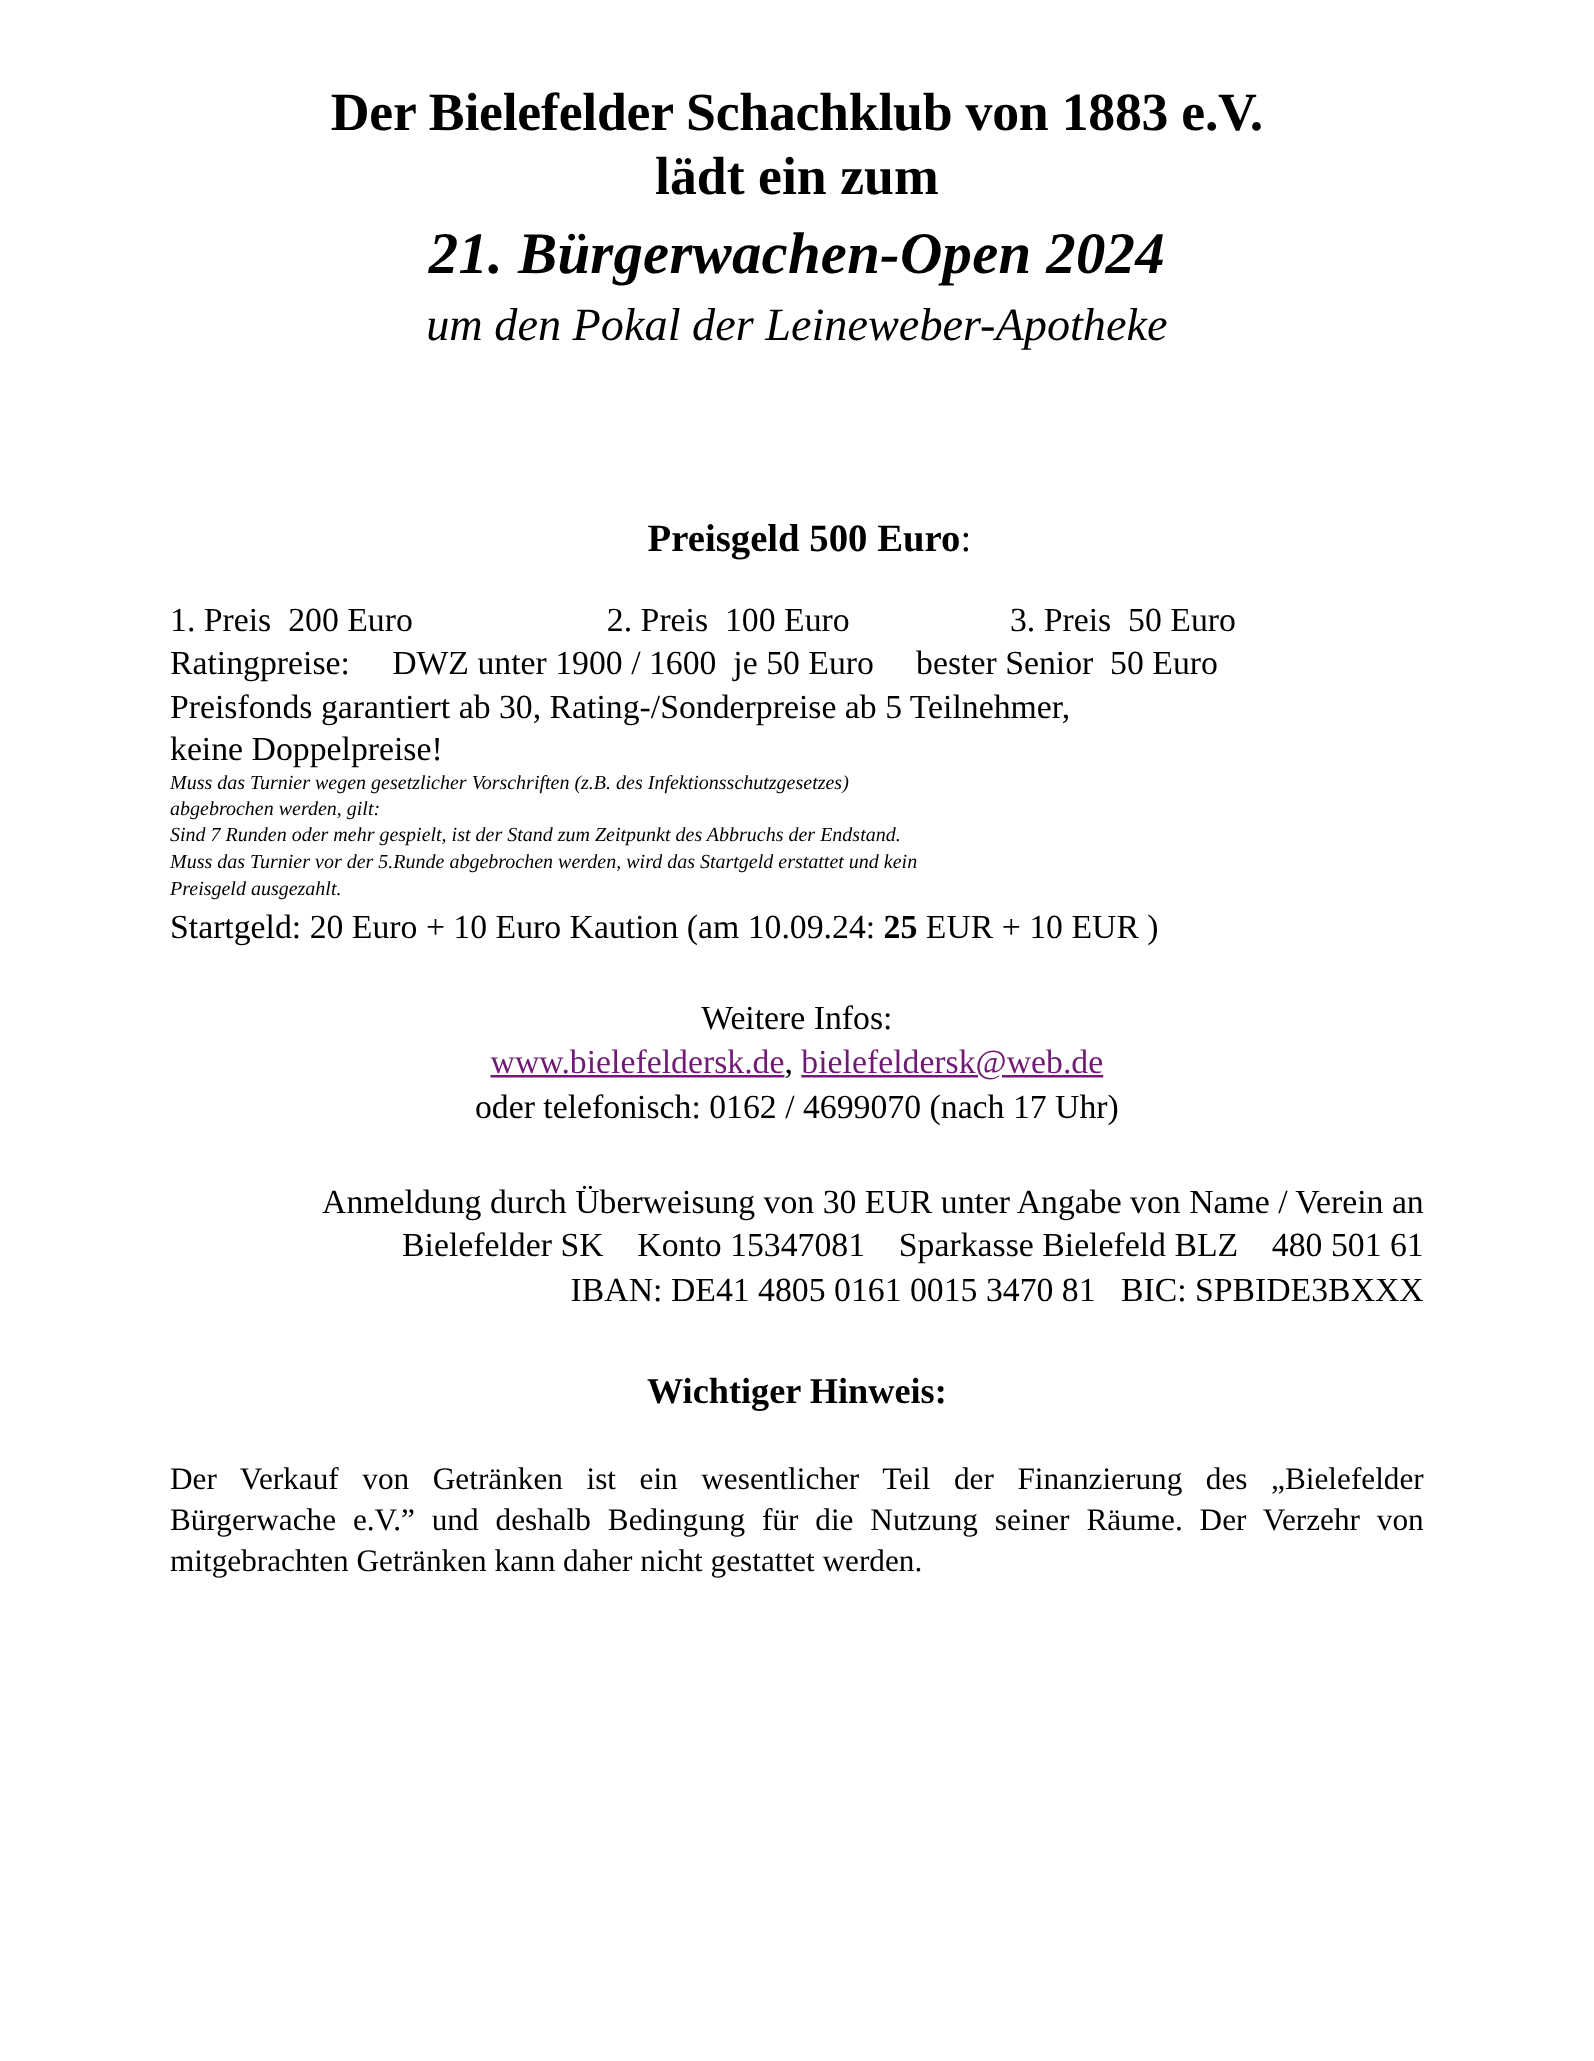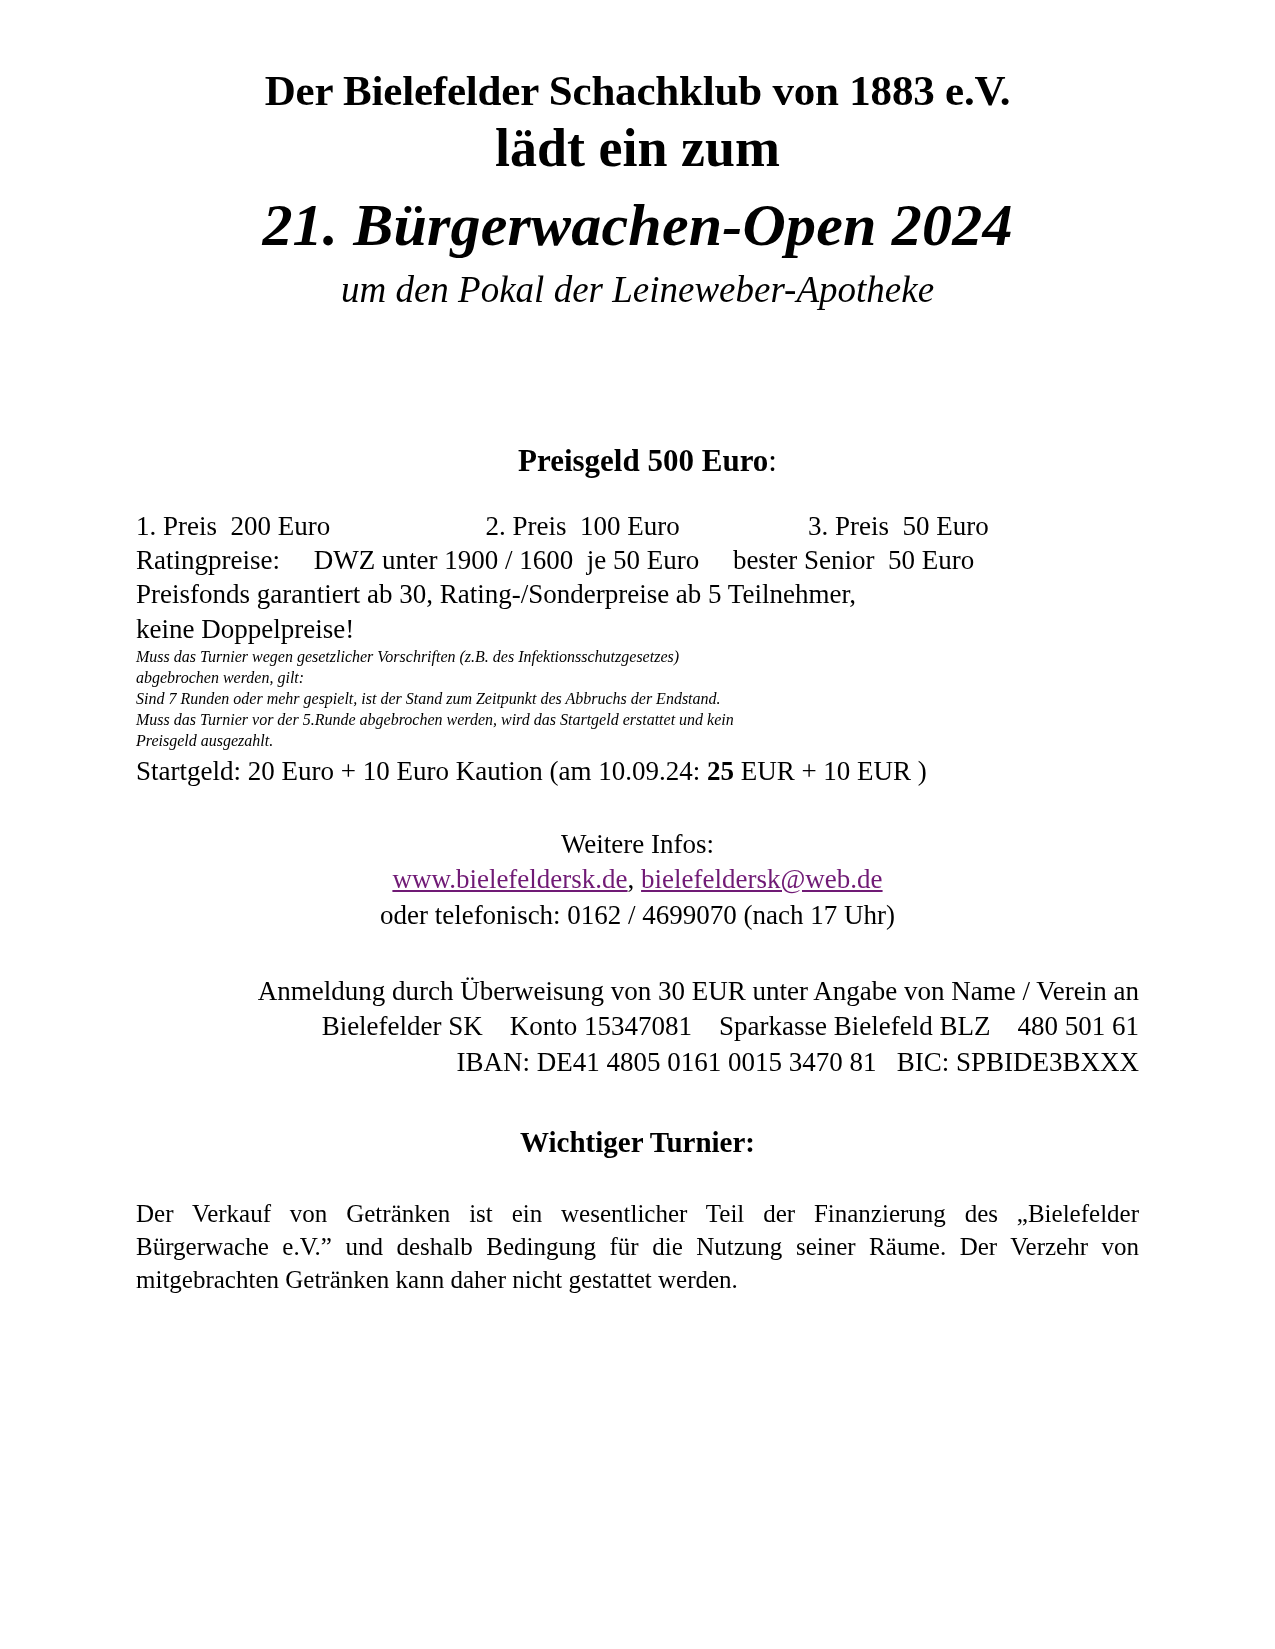--- a/index.html
+++ b/index.html
@@ -27,26 +27,26 @@
     text-align: center;
   }
   .hdr-line1 {
     font-size: 43px;
     font-weight: bold;
     line-height: 1.18;
     letter-spacing: -0.2px;
     padding-top: 66px;
   }
   .hdr-line2 {
-    font-size: 54px;
+    font-size: 43px;
     font-weight: bold;
     line-height: 1.18;
   }
   .hdr-line3 {
-    font-size: 60px;
+    font-size: 47px;
     font-weight: bold;
     font-style: italic;
     line-height: 1.3;
     letter-spacing: 0.2px;
     margin-top: 6px;
   }
   .hdr-line4 {
     font-size: 37px;
     font-weight: normal;
     font-style: italic;
@@ -164,16 +164,16 @@
     <div class="contact-line"><a class="link" href="#">www.bielefeldersk.de</a><span class="sep">, </span><a class="link" href="#">bielefeldersk@web.de</a></div>
     <div class="contact-line">oder telefonisch: 0162 / 4699070 (nach 17 Uhr)</div>
   </div>
 
   <div class="bank">
     <div class="bank-line">Anmeldung durch Überweisung von 30 EUR unter Angabe von Name / Verein an</div>
     <div class="bank-line">Bielefelder SK    Konto 15347081    Sparkasse Bielefeld BLZ    480 501 61</div>
     <div class="bank-line">IBAN: DE41 4805 0161 0015 3470 81   BIC: SPBIDE3BXXX</div>
   </div>
 
-  <div class="notice-title">Wichtiger Turnier:</div>
+  <div class="notice-title">Wichtiger Hinweis:</div>
   <div class="notice-body">Der Verkauf von Getränken ist ein wesentlicher Teil der Finanzierung des „Bielefelder Bürgerwache e.V.” und deshalb Bedingung für die Nutzung seiner Räume. Der Verzehr von mitgebrachten Getränken kann daher nicht gestattet werden.</div>
 
 </div>
 
 </body></html>

